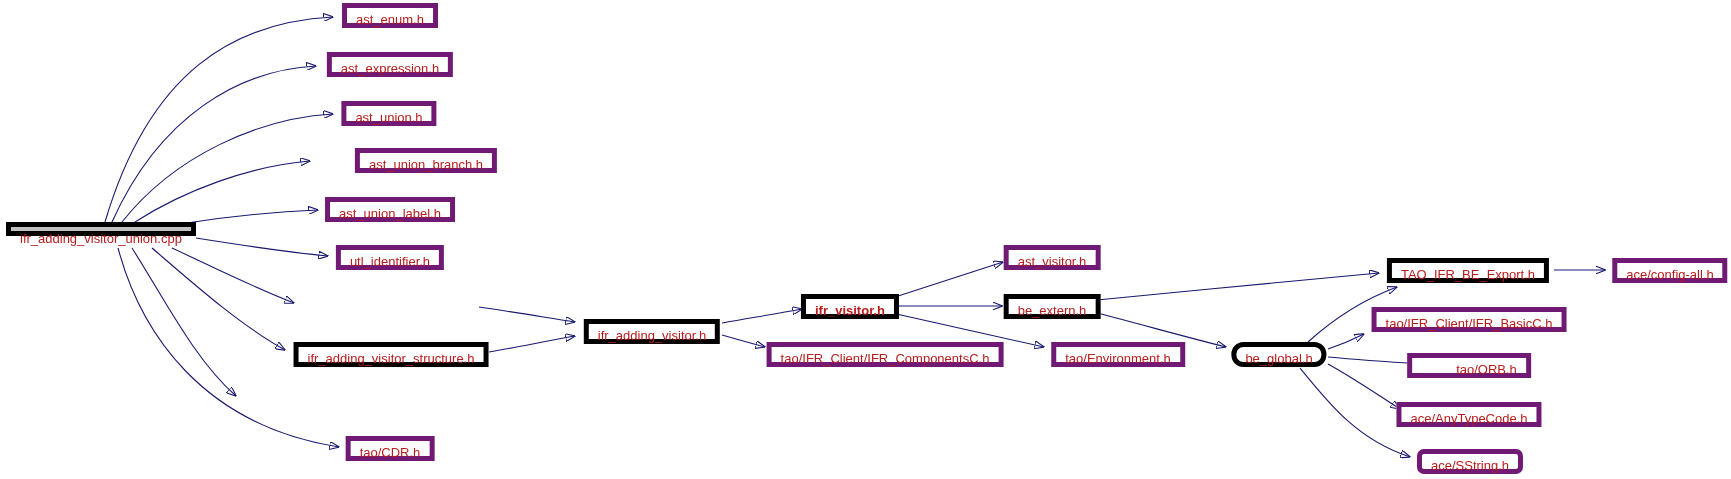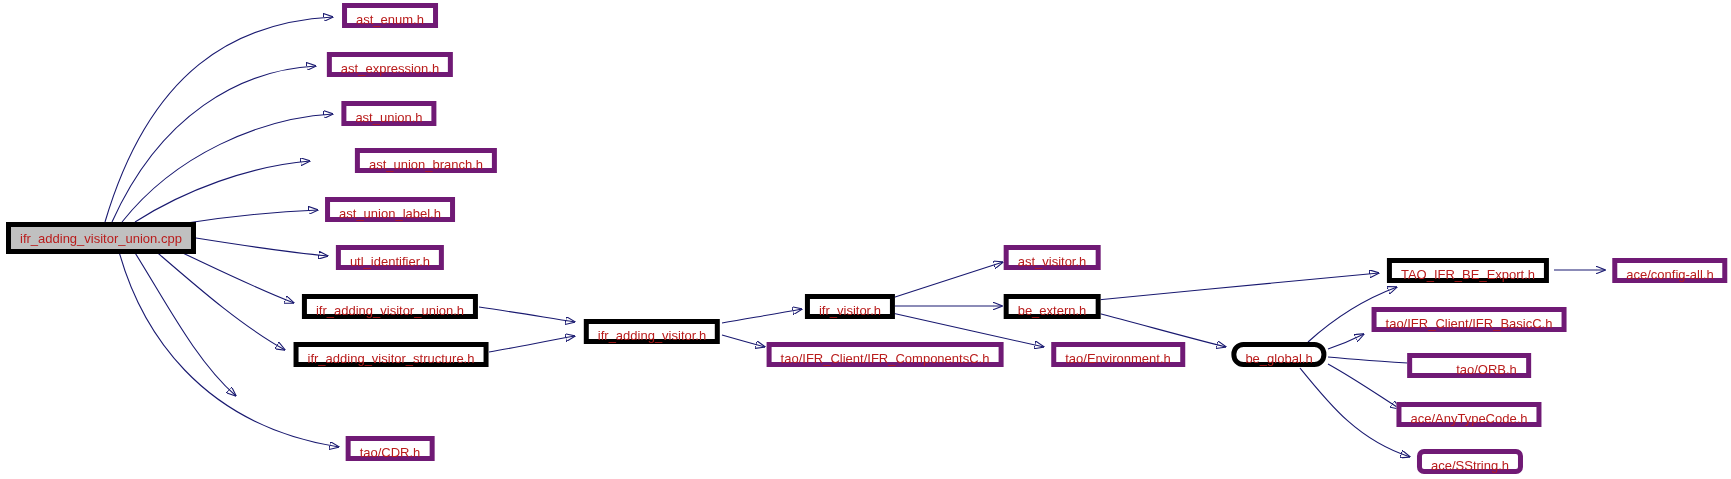--- a/index.html
+++ b/index.html
@@ -40,21 +40,21 @@
     white-space: nowrap;
     text-align: center;
   }
   .node.emph {
     border-color: #000000;
   }
   .node.root {
     transform: none;
     background: #c0c0c0;
     border-color: #000000;
-    height: 32px;
+    height: 14px;
     line-height: 24px;
   }
 </style>
 </head>
 <body>
 
 <div class="graph-canvas">
 
   <svg class="edges-layer" width="1731" height="479" viewBox="0 0 1731 479" xmlns="http://www.w3.org/2000/svg">
     <defs>
@@ -99,30 +99,29 @@
   <div class="node" style="left:390px; top:52px;">ast_expression.h</div>
 
   <div class="node" style="left:389px; top:101px;">ast_union.h</div>
 
   <div class="node" style="left:390px; top:148px;margin-left:36px;">ast_union_branch.h</div>
 
   <div class="node" style="left:390px; top:197px;">ast_union_label.h</div>
 
   <div class="node" style="left:390px; top:245px;">utl_identifier.h</div>
 
-  <div class="node emph" style="left:390px; top:294px;">ifr_adding_visitor_union.h</div>
 
   <div class="node emph" style="left:391px; top:342px;">ifr_adding_visitor_structure.h</div>
 
 
   <div class="node" style="left:390px; top:436px;">tao/CDR.h</div>
 
   <div class="node emph" style="left:652px; top:319px;">ifr_adding_visitor.h</div>
 
-  <div class="node emph" style="left:850px; top:294px;">ifr_visitor.h</div>
+  <div class="node emph" style="left:850px; top:294px;font-weight:bold;">ifr_visitor.h</div>
 
   <div class="node" style="left:885px; top:342px;">tao/IFR_Client/IFR_ComponentsC.h</div>
 
   <div class="node" style="left:1052px; top:245px;">ast_visitor.h</div>
 
   <div class="node emph" style="left:1052px; top:294px;">be_extern.h</div>
 
   <div class="node" style="left:1118px; top:342px;">tao/Environment.h</div>
 
   <div class="node emph" style="left:1279px; top:342px;border-radius:12px;">be_global.h</div>

